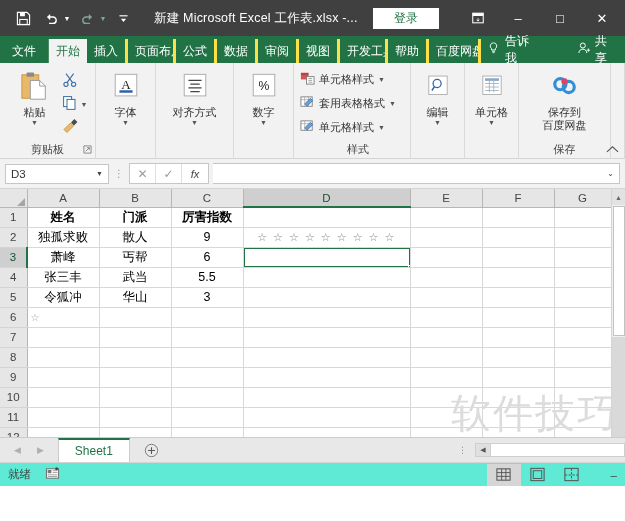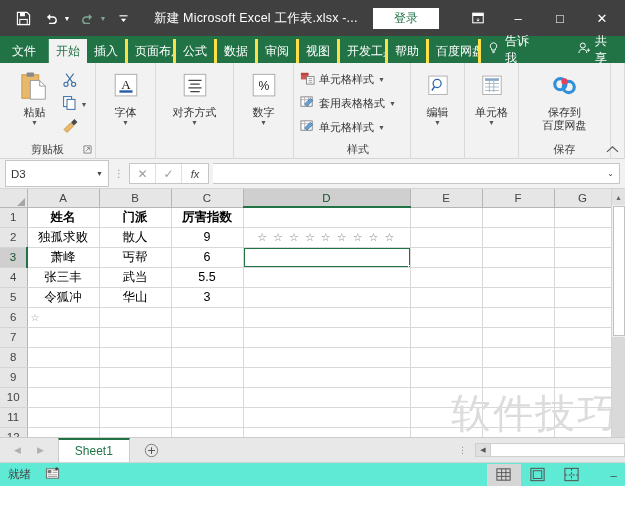--- a/index.html
+++ b/index.html
@@ -85,21 +85,21 @@
              color:#333; white-space:nowrap; }
   .menurow .mcaret { font-size:7px; color:#555; }
 
   .dlg-launcher { position:absolute; right:3px; bottom:3px; font-size:9px; color:#666; }
   .collapse-rib { position:absolute; right:6px; bottom:2px; font-size:10px; color:#555; }
 
   
   .fbar { height:30px; background:#f2f2f2; display:flex; align-items:center;
           padding:0 5px; gap:4px; border-bottom:1px solid #d4d4d4; }
   .namebox {
-    width:104px; height:27px; background:#fff; border:1px solid #c6c6c6;
+    width:104px; height:20px; background:#fff; border:1px solid #c6c6c6;
     display:flex; align-items:center; padding:0 5px; font-size:11.5px; color:#333;
   }
   .namebox .nb-caret { margin-left:auto; font-size:7px; color:#444; }
   .fb-dots { width:12px; text-align:center; color:#999; font-size:10px; letter-spacing:0;}
   .fbtns { display:flex; align-items:center; height:21px; border:1px solid #c6c6c6;
            background:#fff; }
   .fbtn { width:26px; height:19px; display:flex; align-items:center; justify-content:center;
           font-size:12px; color:#9a9a9a; border-right:1px solid #e0e0e0;}
   .fbtn:last-child { border-right:none; color:#444; font-style:italic; font-size:11px;}
   .fedit { flex:1; height:21px; background:#fff; border:1px solid #c6c6c6;

